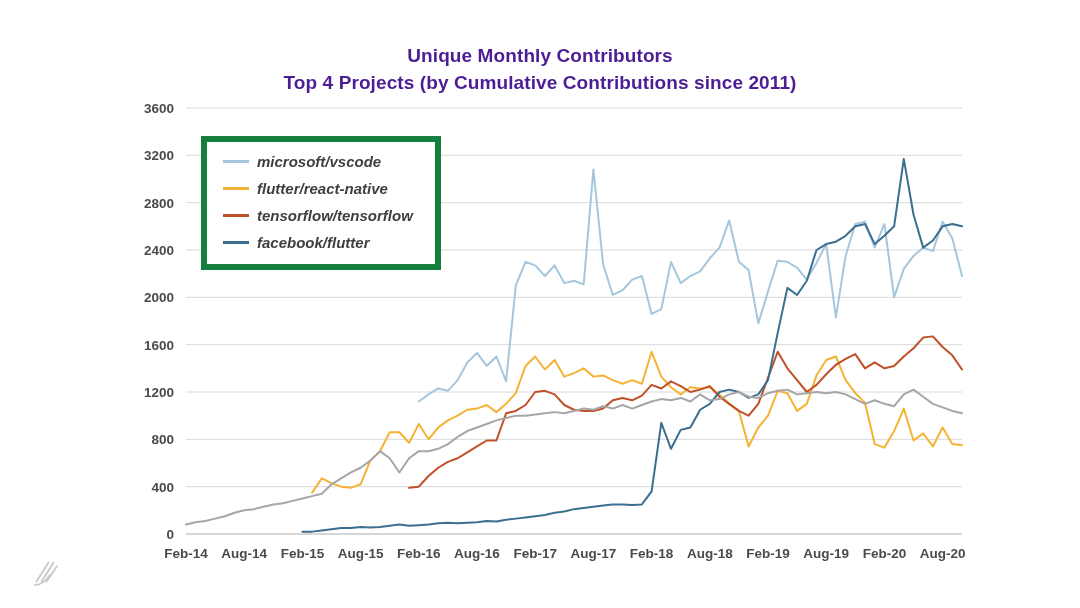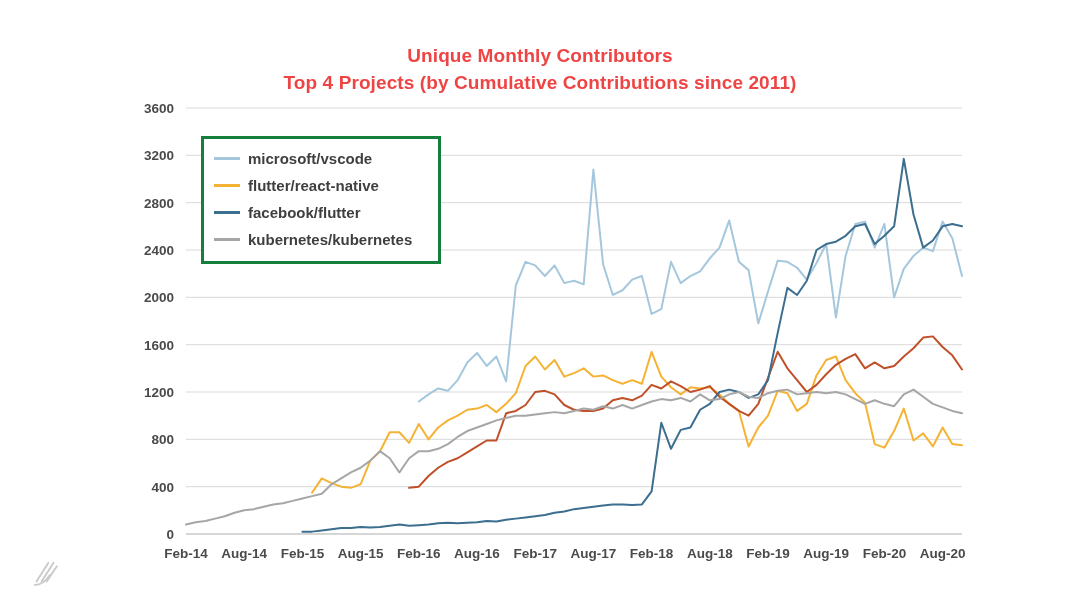--- a/index.html
+++ b/index.html
@@ -25,21 +25,21 @@
     position: absolute;
     left: 0;
     top: 42px;
     width: 1080px;
     text-align: center;
     pointer-events: none;
   }
   .title-line {
     font-size: 19px;
     font-weight: bold;
-    color: #ef4444;
+    color: #4c1d95;
     line-height: 27px;
     letter-spacing: 0.1px;
   }
   svg { display: block; }
   .ytick {
     font-size: 13.5px;
     font-weight: bold;
     fill: #4a4a4a;
     font-family: "Liberation Sans", sans-serif;
     text-anchor: end;
@@ -49,24 +49,25 @@
     font-weight: bold;
     fill: #4a4a4a;
     font-family: "Liberation Sans", sans-serif;
     text-anchor: middle;
   }
   .legend-box {
     position: absolute;
     left: 201px;
     top: 136px;
     width: 240px;
-    border: 3px solid #15803d;
+    border: 6px solid #15803d;
     background: #ffffff;
-    padding: 6px 10px 8px 10px;
+    padding: 6px 10px 8px 16px;
     box-sizing: border-box;
+    font-style: italic;
   }
   .legend-row {
     display: flex;
     align-items: center;
     height: 27px;
   }
   .legend-swatch {
     width: 26px;
     height: 3px;
     flex: 0 0 26px;
@@ -143,26 +144,26 @@
   <div class="legend-box">
     <div class="legend-row">
       <span class="legend-swatch" style="background: rgb(165, 199, 221);"></span>
       <span class="legend-label">microsoft/vscode</span>
     </div>
     <div class="legend-row">
       <span class="legend-swatch" style="background: rgb(245, 179, 53);"></span>
       <span class="legend-label">flutter/react-native</span>
     </div>
     <div class="legend-row">
+      <span class="legend-swatch" style="background: rgb(192, 80, 42);"></span>
+      <span class="legend-label">tensorflow/tensorflow</span>
+    </div>
+    <div class="legend-row">
       <span class="legend-swatch" style="background: rgb(59, 110, 143);"></span>
       <span class="legend-label">facebook/flutter</span>
-    </div>
-    <div class="legend-row">
-      <span class="legend-swatch" style="background: rgb(166, 166, 166);"></span>
-      <span class="legend-label">kubernetes/kubernetes</span>
     </div>
   </div>
 
   <svg class="watermark" viewBox="0 0 40 40">
     <g stroke="#8a8a8a" stroke-width="2.2" fill="none" stroke-linecap="round">
       <path d="M10 30 L24 8"></path>
       <path d="M16 30 L30 8"></path>
       <path d="M22 30 L34 12"></path>
       <path d="M8 34 Q18 34 26 22"></path>
     </g>

